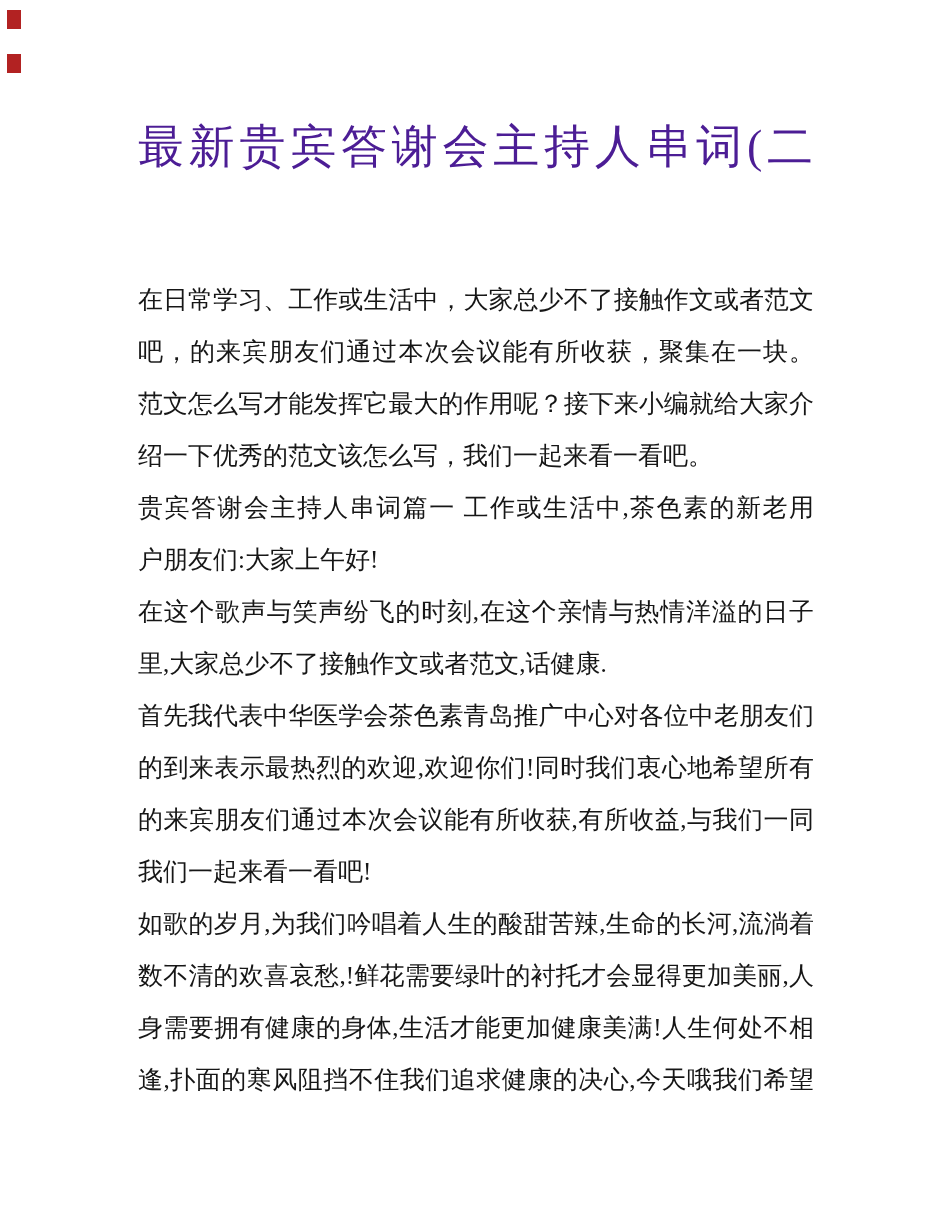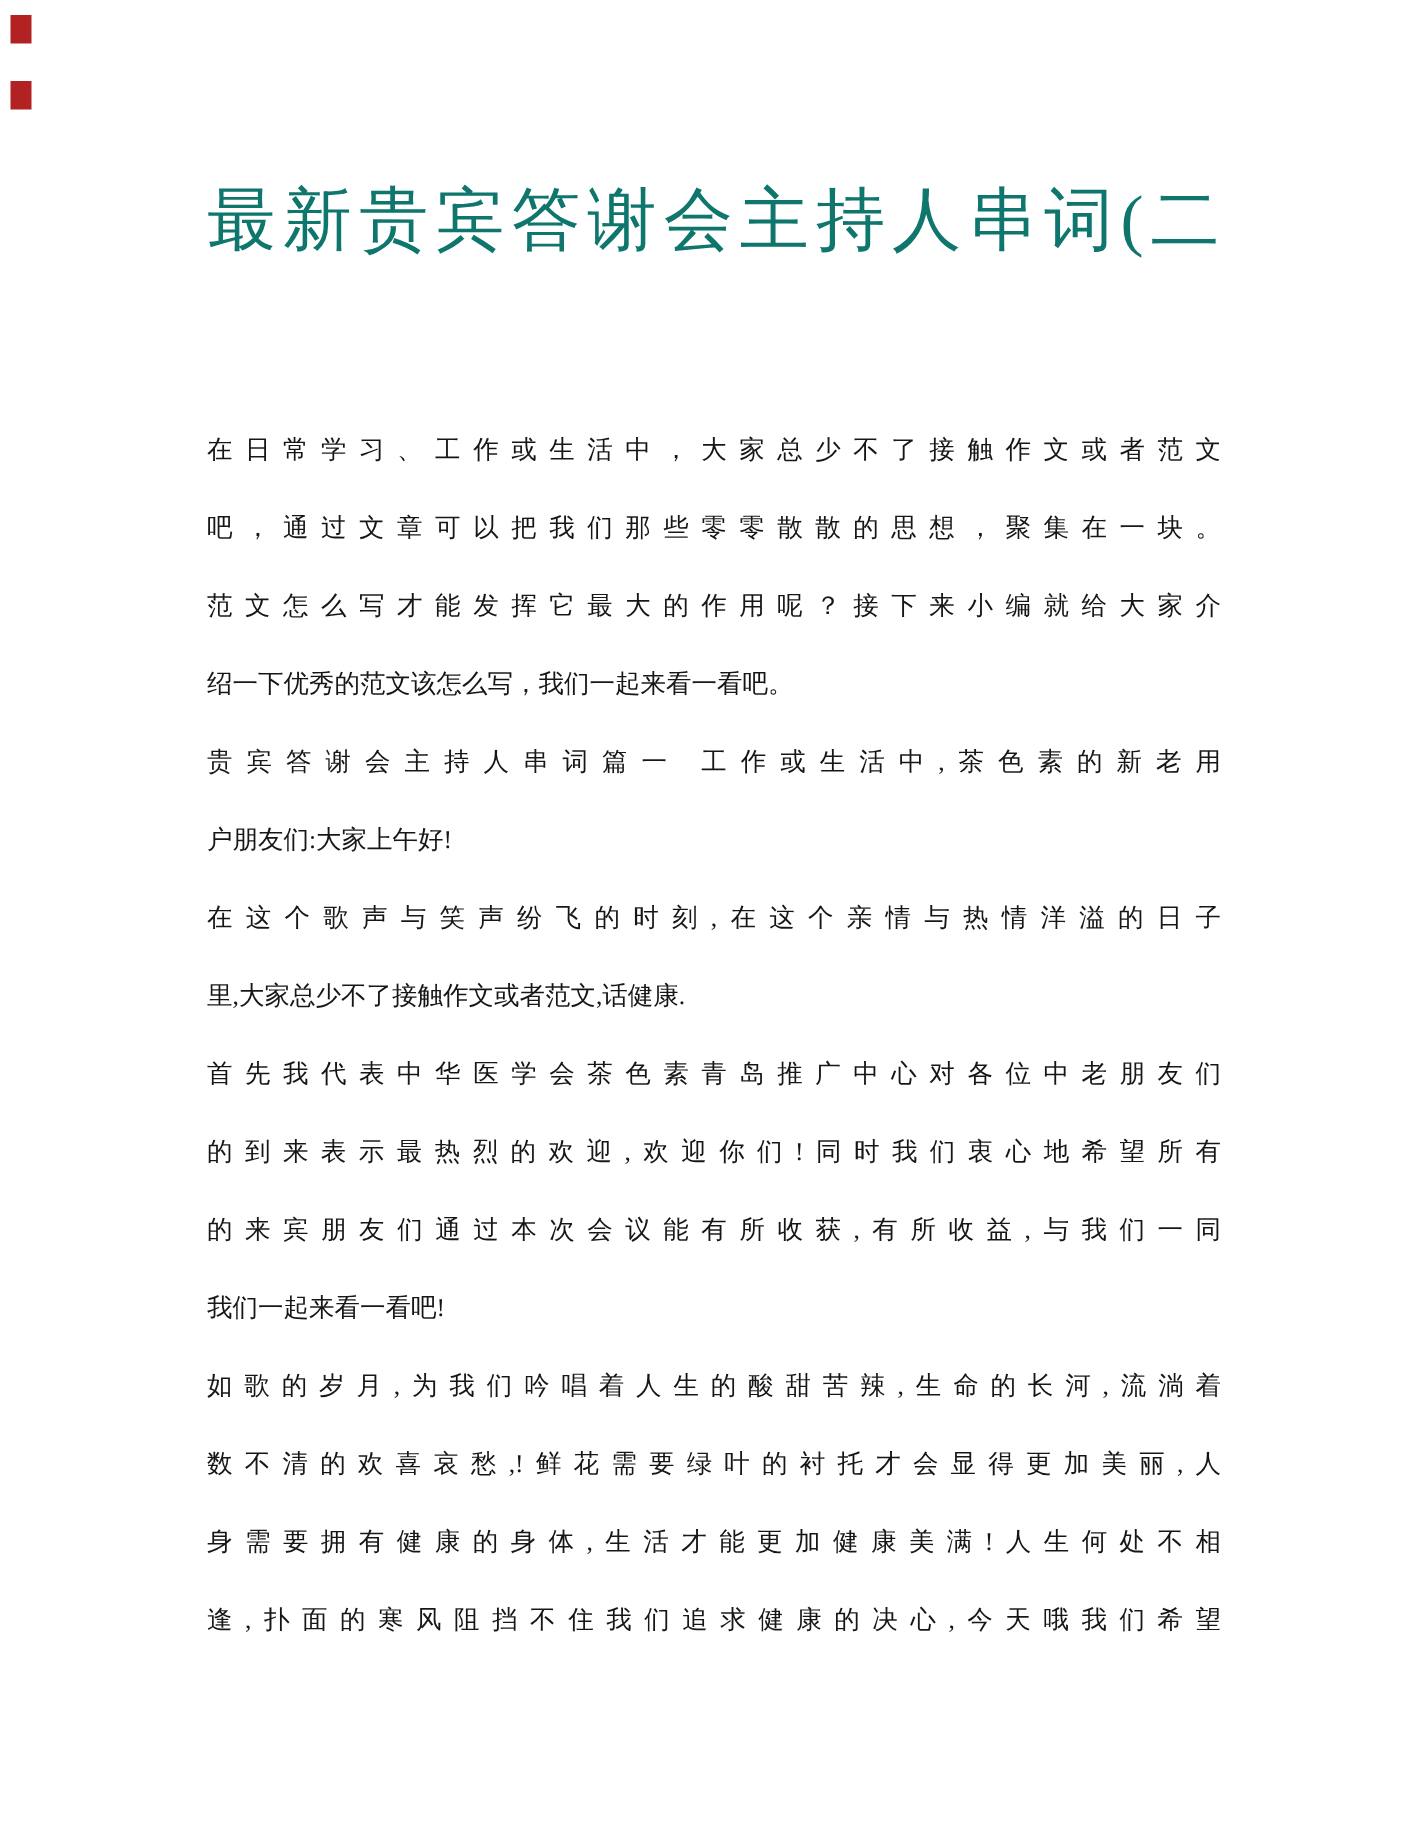--- a/index.html
+++ b/index.html
@@ -26,29 +26,29 @@
   .corner-mark.bottom { top: 54px; }
   .doc-title {
     position: absolute;
     left: 138px;
     top: 107px;
     width: 676px;
     margin: 0;
     font-size: 46px;
     font-weight: 400;
     line-height: 80px;
-    color: #0f766e;
+    color: #4c1d95;
     letter-spacing: 1px;
   }
   .doc-body {
     position: absolute;
     left: 138px;
     top: 274px;
     width: 676px;
-    font-size: 17px;
+    font-size: 25px;
     font-weight: 400;
     line-height: 52px;
     color: #161616;
   }
   .text-line {
     width: 100%;
     white-space: nowrap;
   }
   .text-line.flush {
     white-space: normal;
@@ -63,21 +63,21 @@
 
   <div class="corner-mark top"></div>
   <div class="corner-mark bottom"></div>
 
   <h1 class="doc-title">
     <div class="text-line flush">最新贵宾答谢会主持人串词(二</div>
   </h1>
 
   <div class="doc-body">
     <div class="text-line flush">在日常学习、工作或生活中，大家总少不了接触作文或者范文</div>
-    <div class="text-line flush">吧，通过文章可以把我们那些零零散散的思想，聚集在一块。</div>
+    <div class="text-line flush">吧，的来宾朋友们通过本次会议能有所收获，聚集在一块。</div>
     <div class="text-line flush">范文怎么写才能发挥它最大的作用呢？接下来小编就给大家介</div>
     <div class="text-line">绍一下优秀的范文该怎么写，我们一起来看一看吧。</div>
     <div class="text-line flush">贵宾答谢会主持人串词篇一 工作或生活中,茶色素的新老用</div>
     <div class="text-line">户朋友们:大家上午好!</div>
     <div class="text-line flush">在这个歌声与笑声纷飞的时刻,在这个亲情与热情洋溢的日子</div>
     <div class="text-line">里,大家总少不了接触作文或者范文,话健康.</div>
     <div class="text-line flush">首先我代表中华医学会茶色素青岛推广中心对各位中老朋友们</div>
     <div class="text-line flush">的到来表示最热烈的欢迎,欢迎你们!同时我们衷心地希望所有</div>
     <div class="text-line flush">的来宾朋友们通过本次会议能有所收获,有所收益,与我们一同</div>
     <div class="text-line">我们一起来看一看吧!</div>

